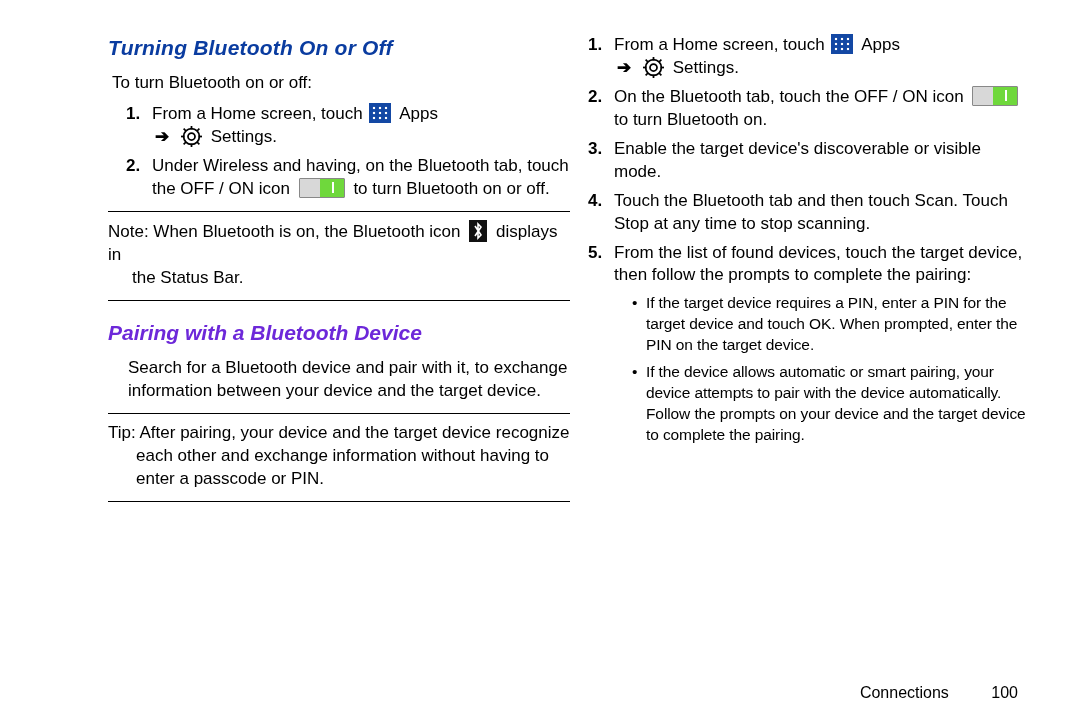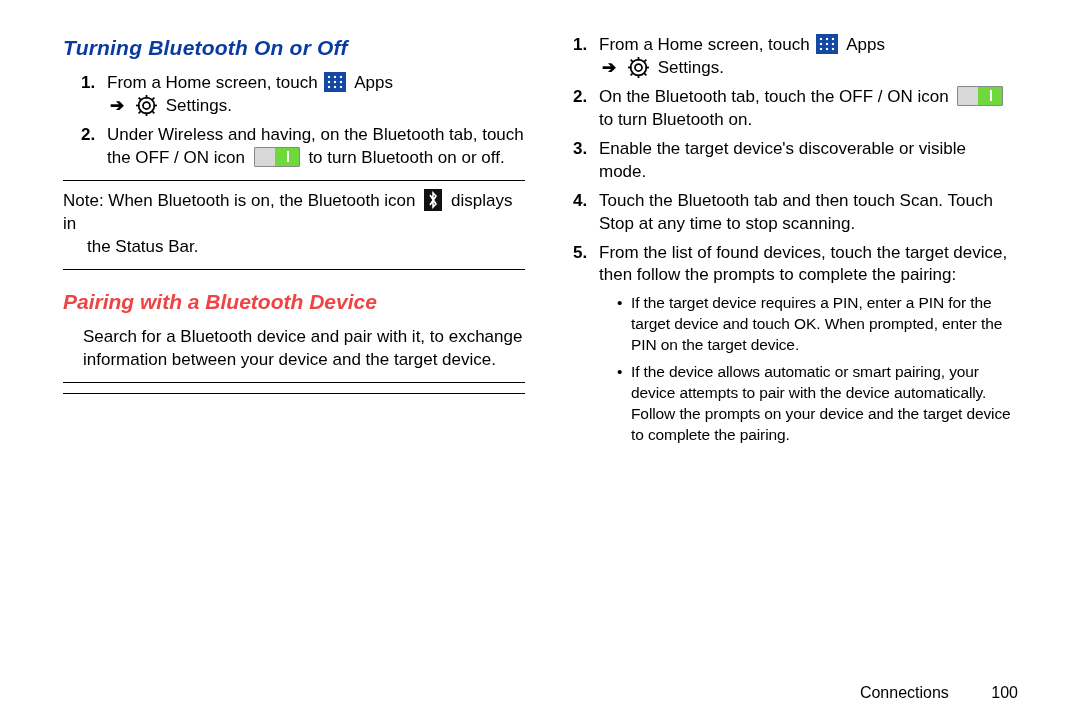--- a/index.html
+++ b/index.html
@@ -9,39 +9,38 @@
     height: 720px;
     background: #fff;
     font-family: Arial, Helvetica, sans-serif;
     color: #000;
   }
   .page {
     display: flex;
     padding: 34px 48px 28px 48px;
     box-sizing: border-box;
     height: 100%;
-    justify-content: center;
+    justify-content: flex-end;
     position: relative;
-    gap: 30px;
   }
   .col {
     width: 462px;
     font-size: 17px;
     line-height: 1.35;
   }
   .heading {
     color: #0a3ca0;
     font-style: italic;
     font-weight: 800;
     font-size: 21px;
     letter-spacing: 0.2px;
     margin: 0 0 10px 0;
   }
   .heading2 {
-    color: #ef4444;
+    color: #6d28d9;
     font-style: italic;
     font-weight: 800;
     font-size: 21px;
     margin: 18px 0 10px 0;
   }
   .intro {
     margin: 0 0 8px 4px;
   }
   .step-row {
     display: flex;
@@ -165,20 +164,21 @@
 </style>
 </head>
 <body>
 
 <div class="page">
 
   <div class="col">
 
     <div class="heading">Turning Bluetooth On or Off</div>
 
+    <div class="intro">To turn Bluetooth on or off:</div>
 
     <div class="step-row">
       <div class="step-num">1.</div>
       <div class="step-body">
         <span>From a Home screen, touch </span><span class="icon-apps"></span>
         <span class="b">Apps</span><br>
         <span class="arrow">➔</span>
         <span class="icon-settings">
           <svg viewBox="0 0 24 24" width="21" height="21">
               <circle cx="12" cy="12" r="9" fill="none" stroke="#000" stroke-width="2"></circle>
@@ -216,20 +216,24 @@
     </div>
 
     <hr class="hr">
 
     <div class="heading2">Pairing with a Bluetooth Device</div>
 
     <div style="margin:0 0 10px 20px">Search for a Bluetooth device and pair with it, to exchange information between your device and the target device.</div>
 
     <hr class="hr">
 
+    <div class="note-block">
+      <span class="b">Tip:</span><span> After pairing, your device and the target device recognize</span>
+      <div class="tip-body">each other and exchange information without having to enter a passcode or PIN.</div>
+    </div>
 
     <hr class="hr">
   </div>
 
   <div class="col">
 
     <div class="step-row">
       <div class="step-num">1.</div>
       <div class="step-body">
         <span>From a Home screen, touch </span><span class="icon-apps"></span>

